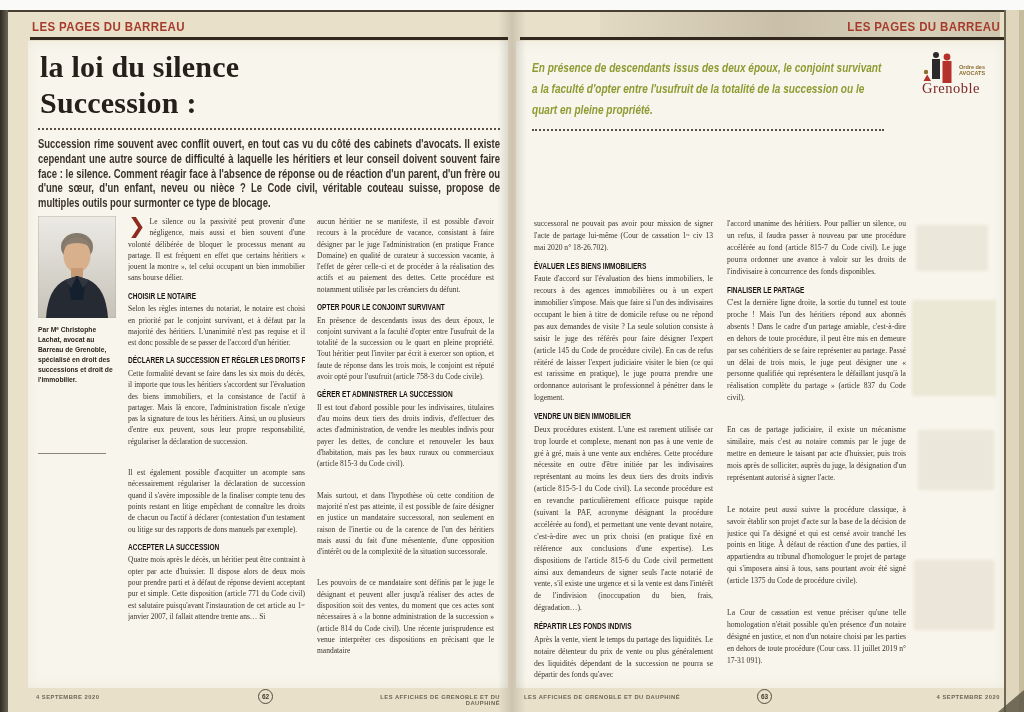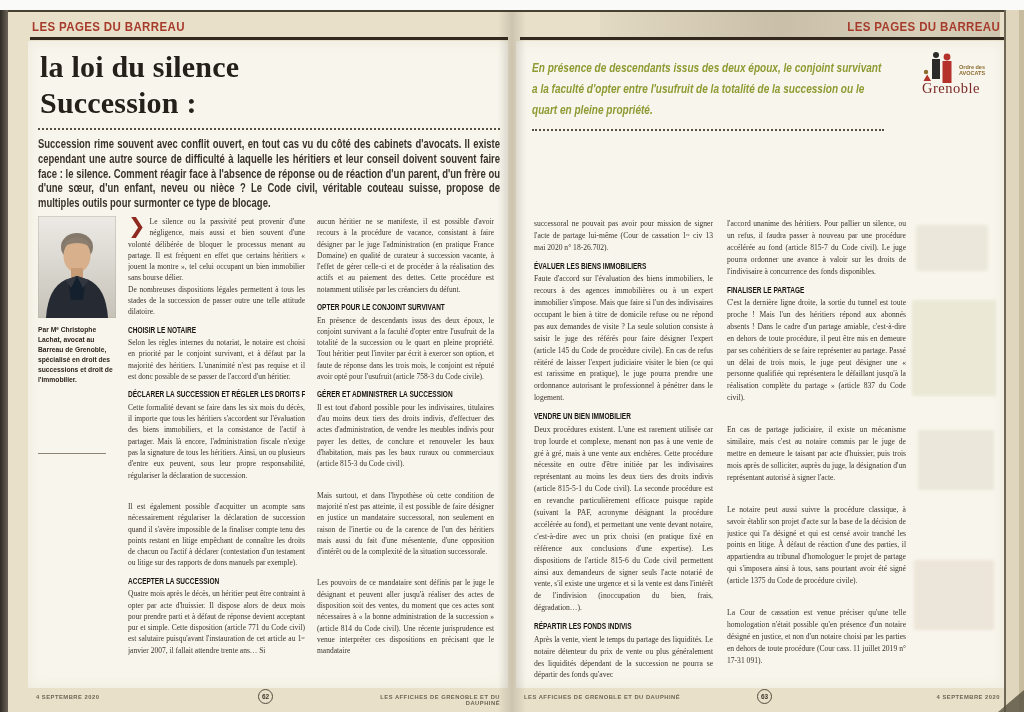--- a/index.html
+++ b/index.html
@@ -143,21 +143,20 @@
         <path d="M27 64 L39 60 L33 72 Z" fill="#31363f"></path>
         <path d="M51 64 L39 60 L45 72 Z" fill="#31363f"></path>
       </svg>
       <div class="caption-wrap">
         <div class="caption">Par Mᵉ Christophe Lachat, avocat au Barreau de Grenoble, spécialisé en droit des successions et droit de l'immobilier.</div>
       </div>
       <div class="caption-rule"></div>
     </div>
     <div class="tcol col-left">
         <div class="body-p"><span class="dropmark">❯</span>Le silence ou la passivité peut provenir d'une négligence, mais aussi et bien souvent d'une volonté délibérée de bloquer le processus menant au partage. Il est fréquent en effet que certains héritiers « jouent la montre », tel celui occupant un bien immobilier sans bourse délier.</div>
-        <div class="body-p">De nombreuses dispositions légales permettent à tous les stades de la succession de passer outre une telle attitude dilatoire.</div>
         <div class="sec-h">CHOISIR LE NOTAIRE</div>
         <div class="body-p">Selon les règles internes du notariat, le notaire est choisi en priorité par le conjoint survivant, et à défaut par la majorité des héritiers. L'unanimité n'est pas requise et il est donc possible de se passer de l'accord d'un héritier.</div>
         <div class="sec-h">DÉCLARER LA SUCCESSION ET RÉGLER LES DROITS FISCAUX</div>
         <div class="body-p">Cette formalité devant se faire dans les six mois du décès, il importe que tous les héritiers s'accordent sur l'évaluation des biens immobiliers, et la consistance de l'actif à partager. Mais là encore, l'administration fiscale n'exige pas la signature de tous les héritiers. Ainsi, un ou plusieurs d'entre eux peuvent, sous leur propre responsabilité, régulariser la déclaration de succession.</div>
         <div class="body-p gap">Il est également possible d'acquitter un acompte sans nécessairement régulariser la déclaration de succession quand il s'avère impossible de la finaliser compte tenu des points restant en litige empêchant de connaître les droits de chacun ou l'actif à déclarer (contestation d'un testament ou litige sur des rapports de dons manuels par exemple).</div>
         <div class="sec-h">ACCEPTER LA SUCCESSION</div>
         <div class="body-p">Quatre mois après le décès, un héritier peut être contraint à opter par acte d'huissier. Il dispose alors de deux mois pour prendre parti et à défaut de réponse devient acceptant pur et simple. Cette disposition (article 771 du Code civil) est salutaire puisqu'avant l'instauration de cet article au 1ᵉʳ janvier 2007, il fallait attendre trente ans… Si</div>
       </div>
     <div class="tcol col-left">
         <div class="body-p">aucun héritier ne se manifeste, il est possible d'avoir recours à la procédure de vacance, consistant à faire désigner par le juge l'administration (en pratique France Domaine) en qualité de curateur à succession vacante, à l'effet de gérer celle-ci et de procéder à la réalisation des actifs et au paiement des dettes. Cette procédure est notamment utilisée par les créanciers du défunt.</div>

